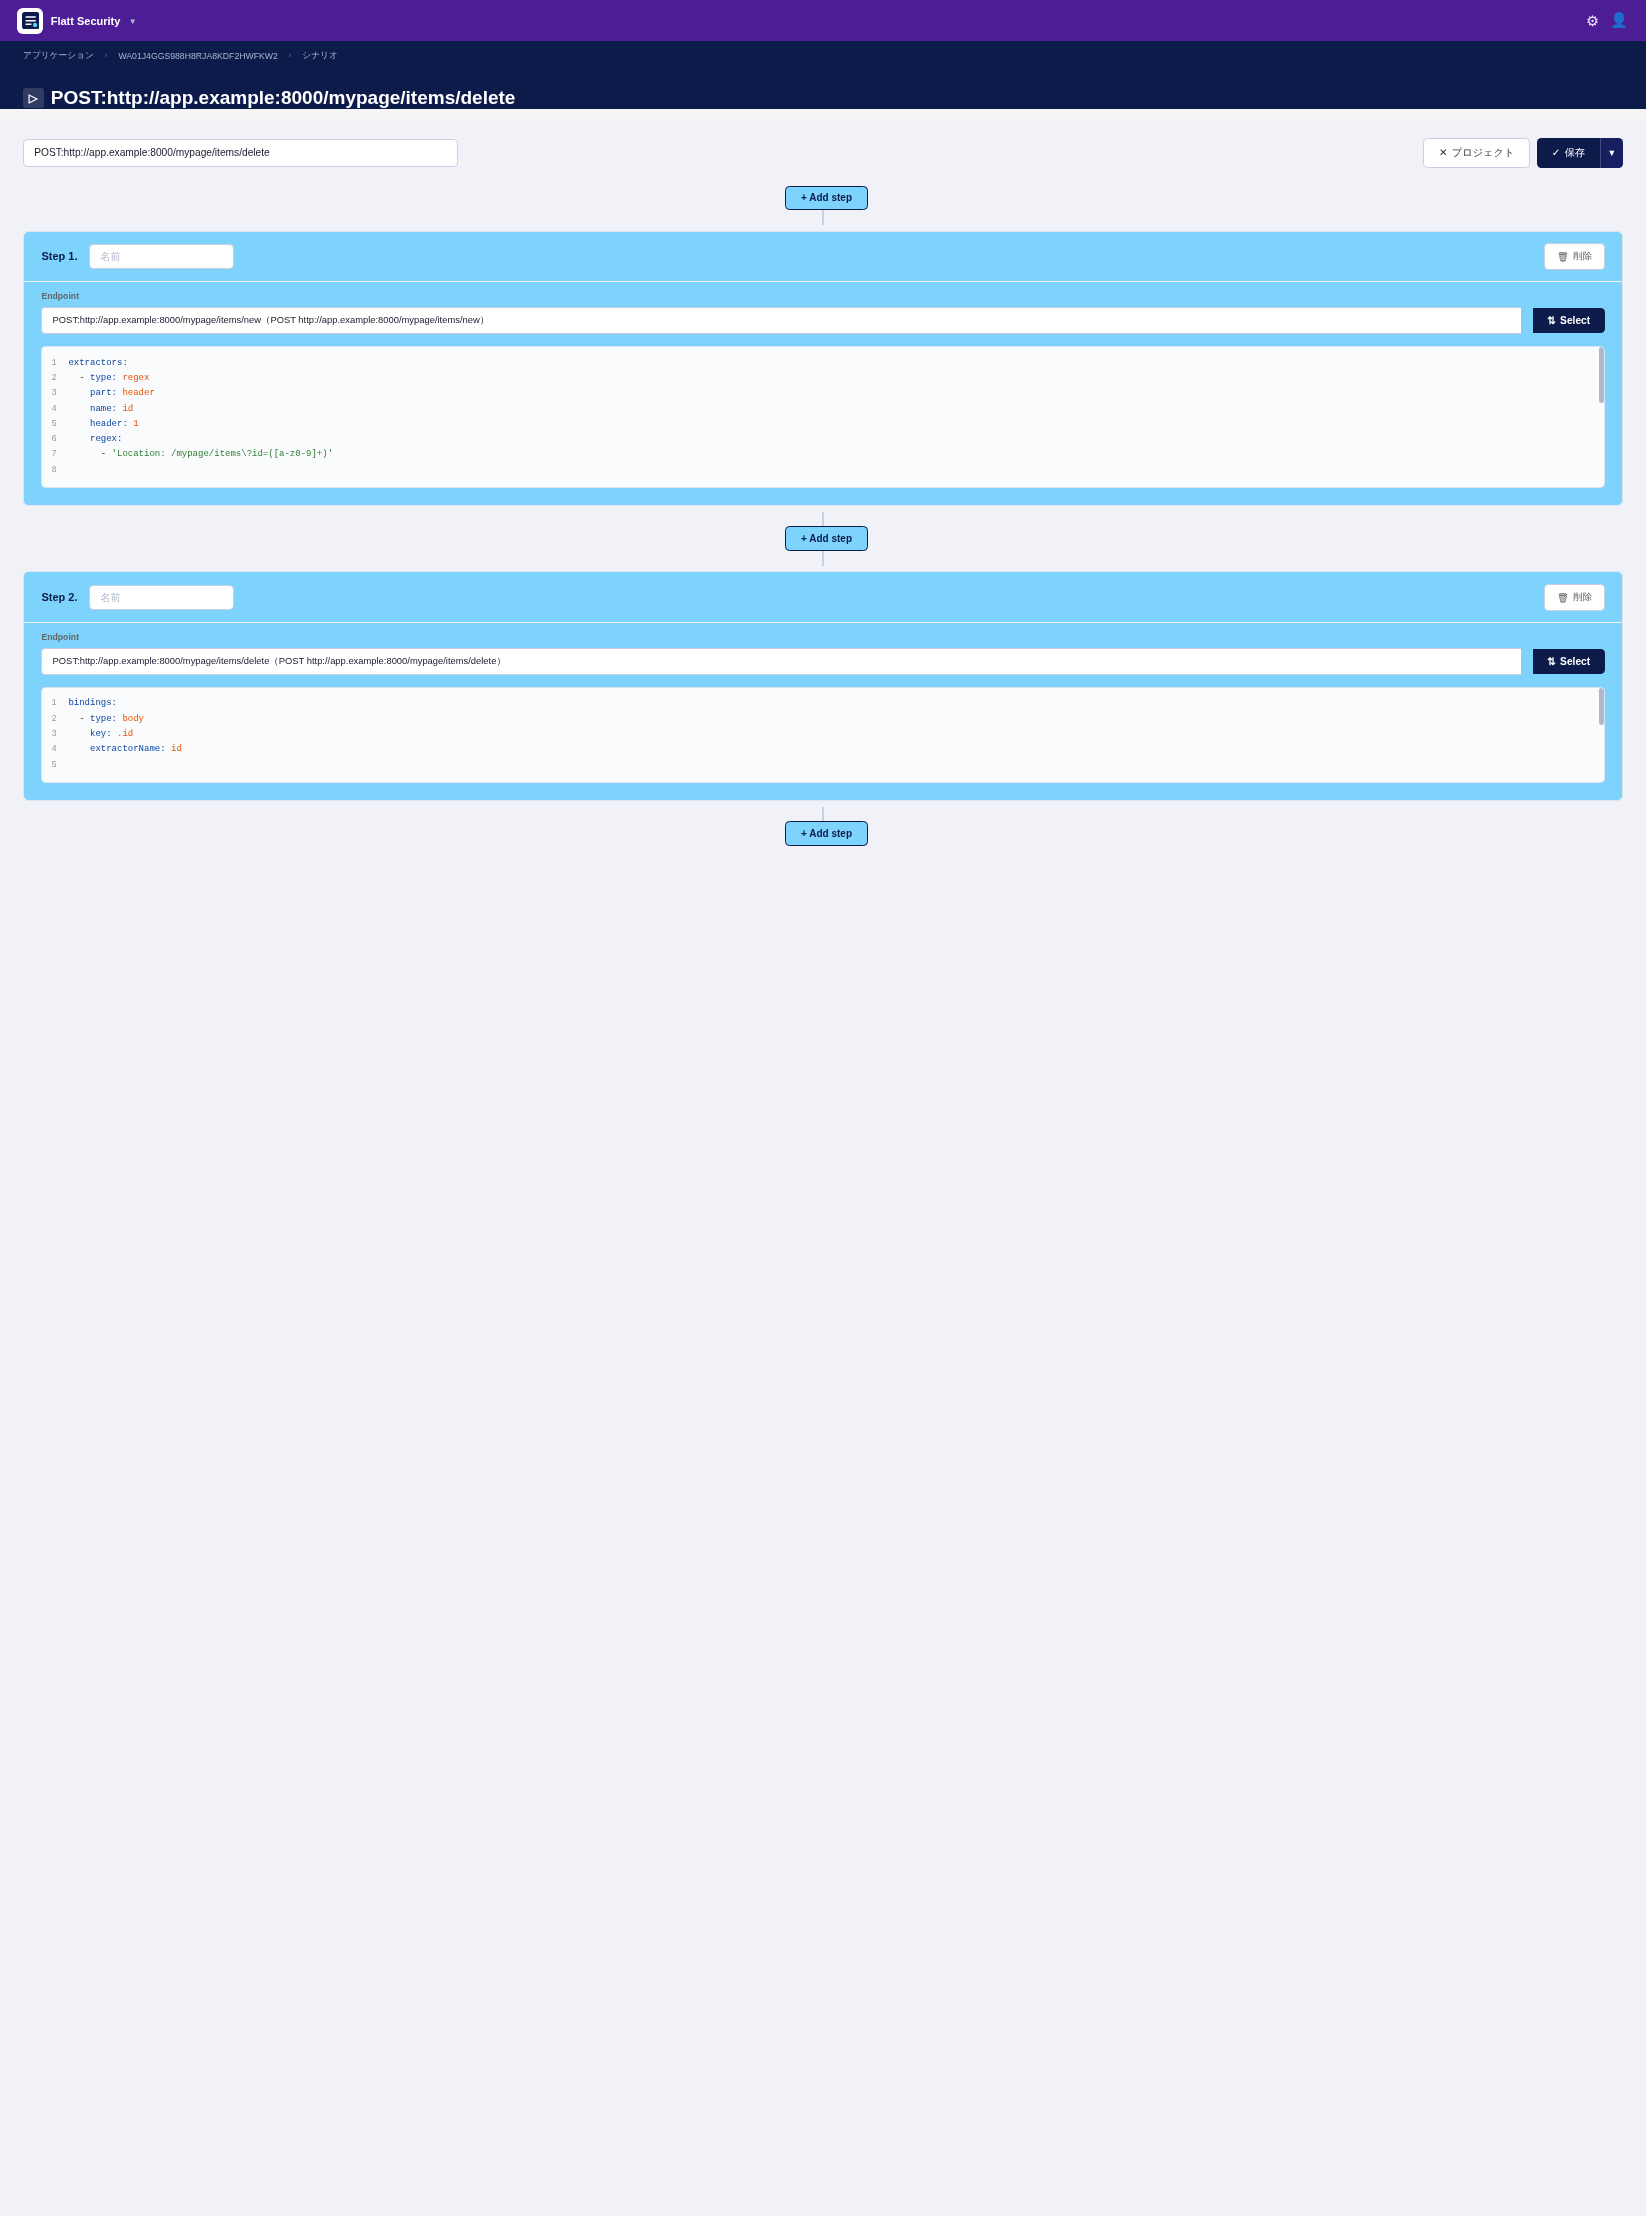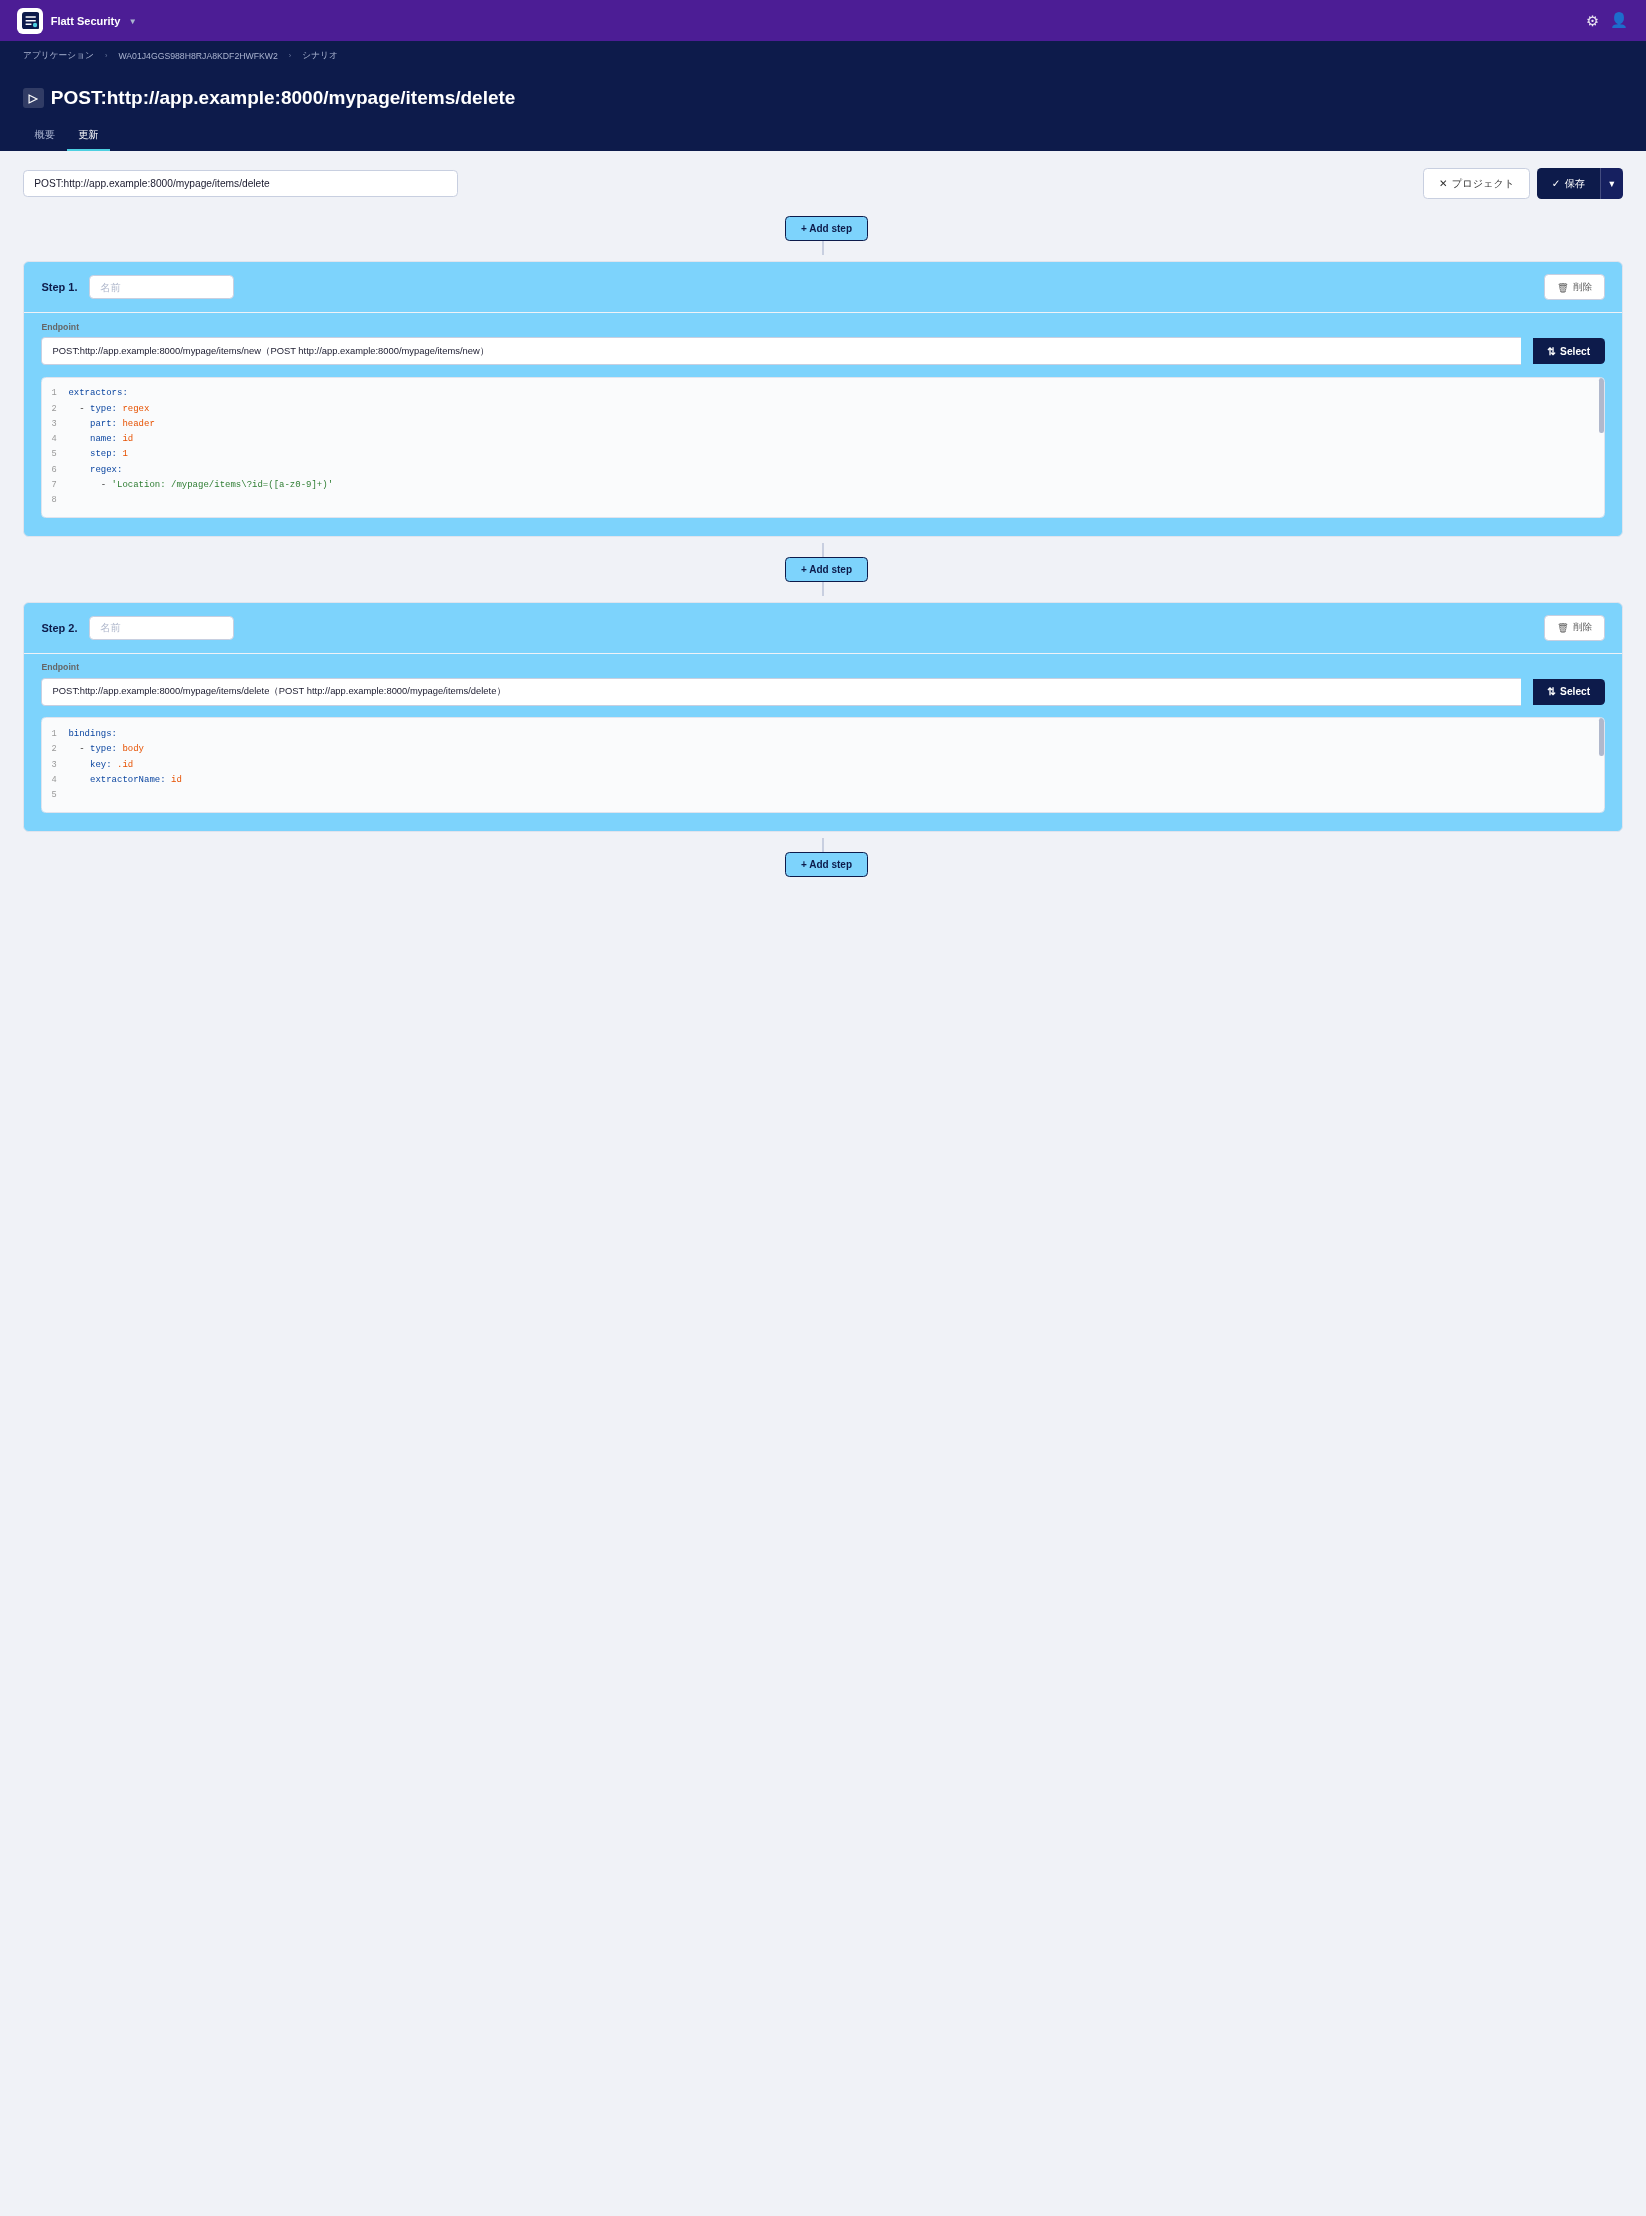--- a/index.html
+++ b/index.html
@@ -357,24 +357,20 @@
   <div class="breadcrumb">
     <span>アプリケーション</span>
     <span class="breadcrumb-sep">›</span>
     <span>WA01J4GGS988H8RJA8KDF2HWFKW2</span>
     <span class="breadcrumb-sep">›</span>
     <span>シナリオ</span>
   </div>
   <div class="page-title">
     <span class="page-title-icon">▷</span>
     <span>POST:http://app.example:8000/mypage/items/delete</span>
-  </div>
-  <div class="tabs">
-    <div class="tab">概要</div>
-    <div class="tab active">更新</div>
   </div>
 </div>
 
 <div class="main">
 
   <div class="url-bar-row">
     <input class="url-input" type="text" value="POST:http://app.example:8000/mypage/items/delete" style="">
     <div class="action-buttons">
       <button class="btn-cancel">
         <span>✕</span>
@@ -429,21 +425,21 @@
             <div class="code-line">
               <span class="line-num">3</span>
               <span class="line-code">&nbsp;&nbsp;&nbsp;&nbsp;<span class="code-key">part:</span> <span class="code-val">header</span></span>
             </div>
             <div class="code-line">
               <span class="line-num">4</span>
               <span class="line-code">&nbsp;&nbsp;&nbsp;&nbsp;<span class="code-key">name:</span> <span class="code-val">id</span></span>
             </div>
             <div class="code-line">
               <span class="line-num">5</span>
-              <span class="line-code">&nbsp;&nbsp;&nbsp;&nbsp;<span class="code-key">step:</span> <span class="code-val">1</span></span>
+              <span class="line-code">&nbsp;&nbsp;&nbsp;&nbsp;<span class="code-key">header:</span> <span class="code-val">1</span></span>
             </div>
             <div class="code-line">
               <span class="line-num">6</span>
               <span class="line-code">&nbsp;&nbsp;&nbsp;&nbsp;<span class="code-key">regex:</span></span>
             </div>
             <div class="code-line">
               <span class="line-num">7</span>
               <span class="line-code">&nbsp;&nbsp;&nbsp;&nbsp;&nbsp;&nbsp;- <span class="code-str">'Location: /mypage/items\?id=([a-z0-9]+)'</span></span>
             </div>
             <div class="code-line">

